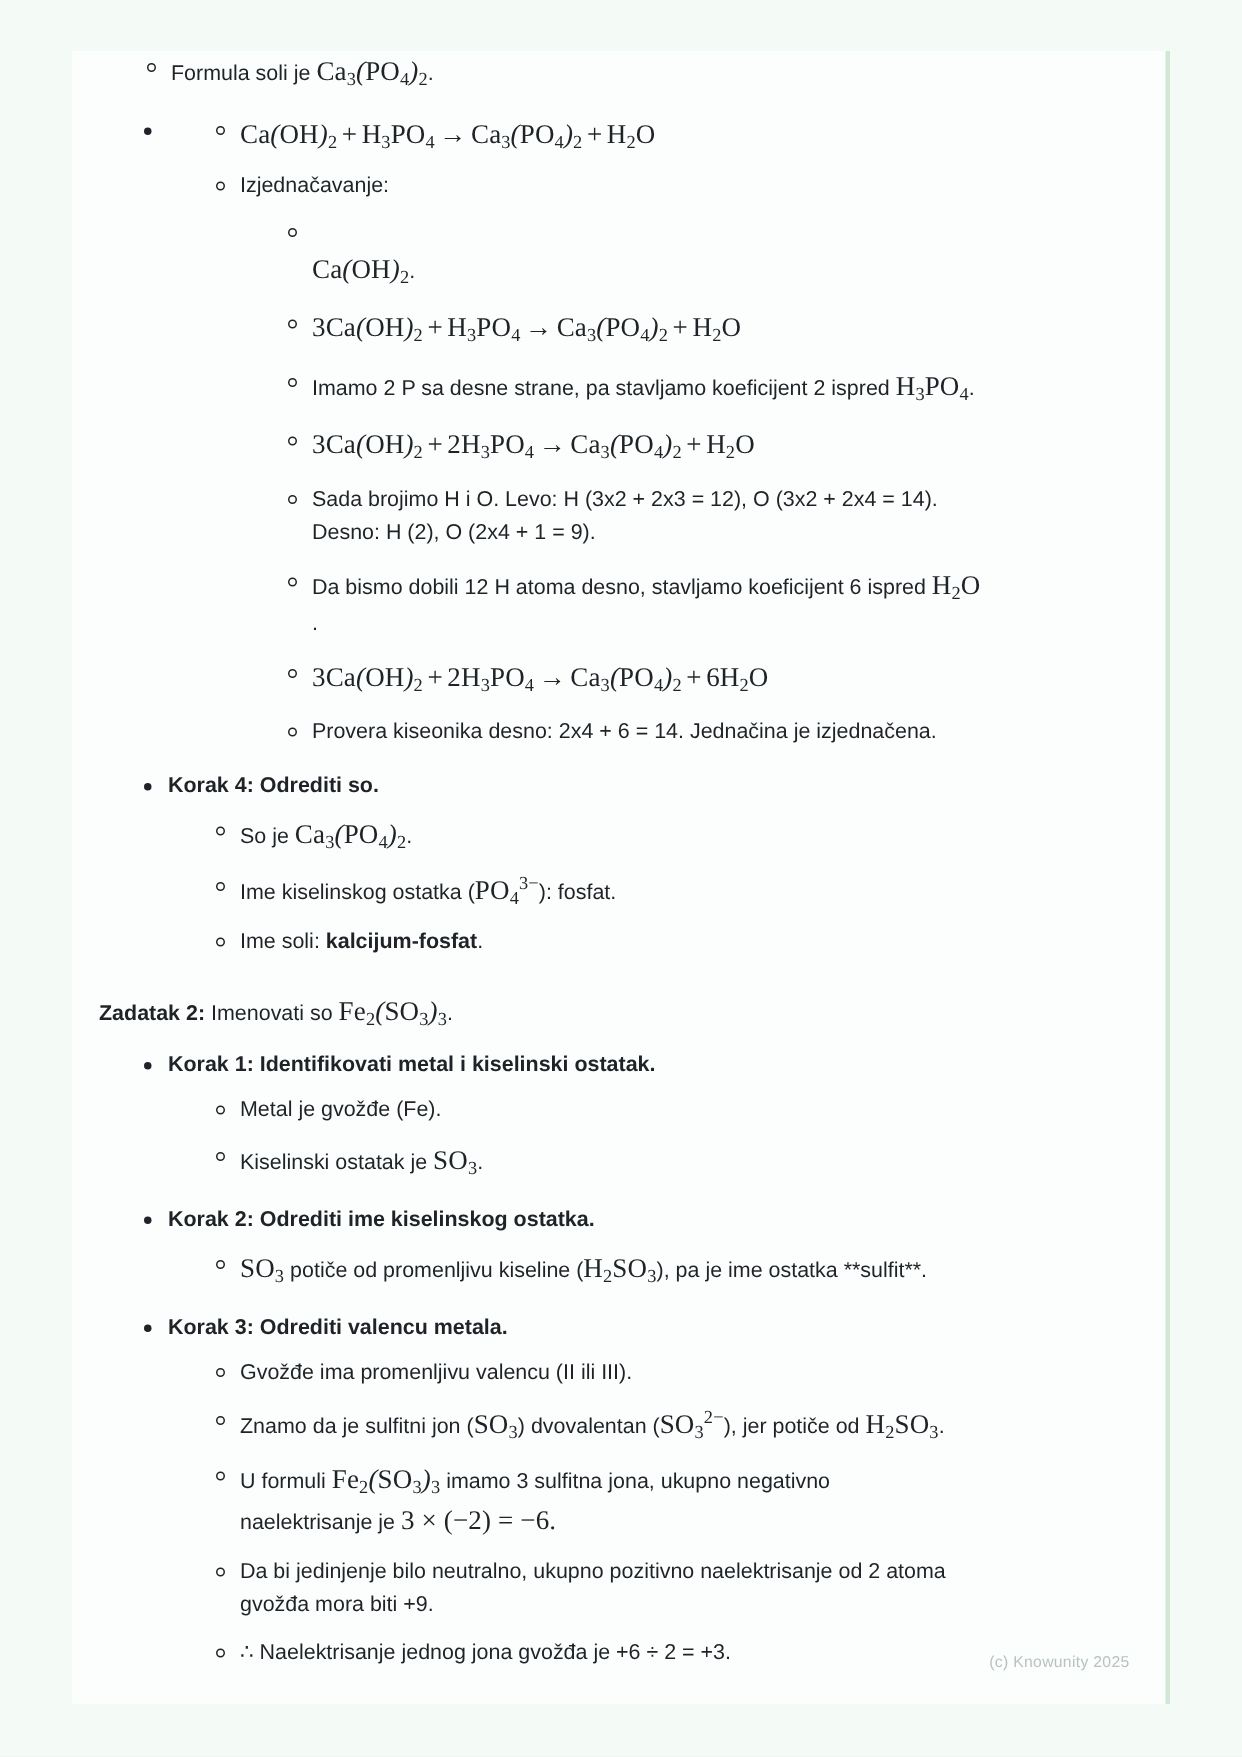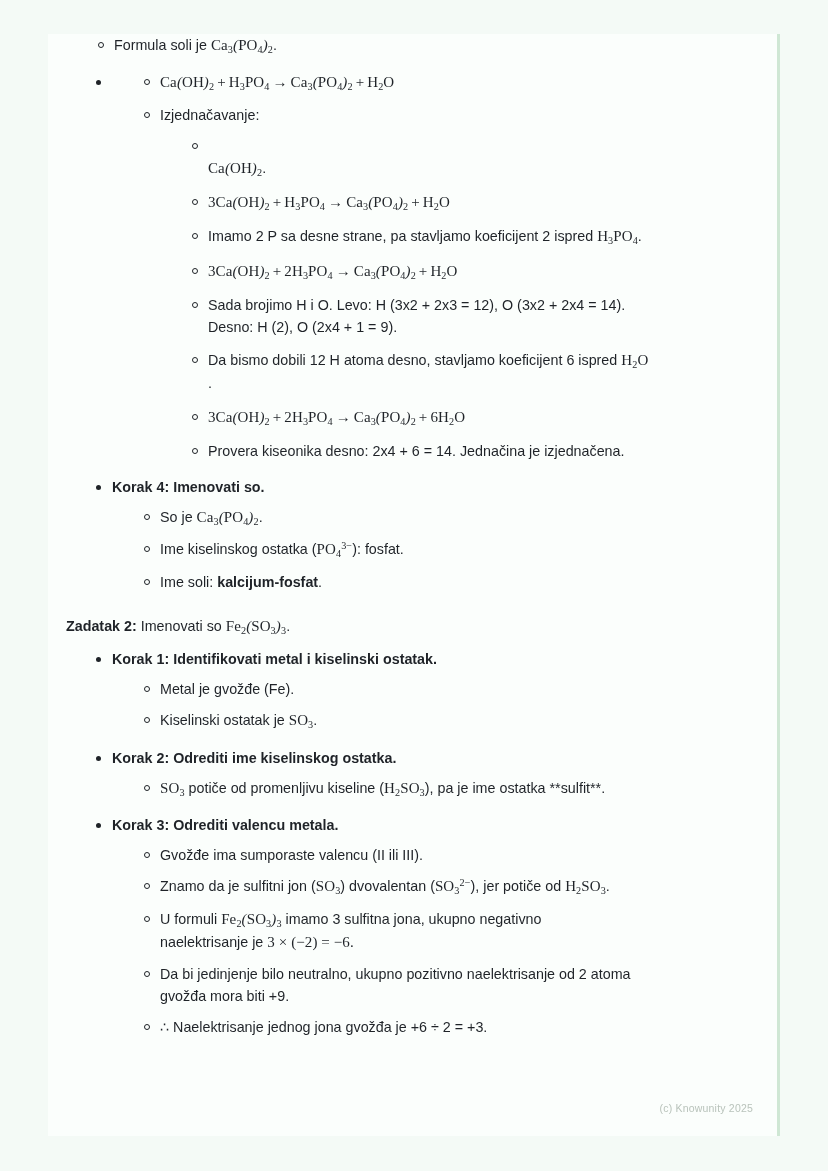--- a/index.html
+++ b/index.html
@@ -87,21 +87,21 @@
 
   .para {
     margin: 22px 0 10px 0;
     font-size: 14.3px;
   }
 
   
   .m {
     font-family: "Liberation Serif", serif;
     font-style: italic;
-    font-size: 15px;
+    font-size: 18px;
     letter-spacing: 0.1px;
   }
   .m .up { font-style: normal; }
   .m sub {
     font-size: 0.68em;
     font-style: normal;
     vertical-align: -0.28em;
     line-height: 0;
   }
   .m sup {
@@ -180,21 +180,21 @@
                   <span>Provera kiseonika desno: 2x4 + 6 = 14. Jednačina je izjednačena.</span>
                 </li>
               </ul>
             </li>
           </ul>
         </li>
       </ul>
 
       <ul class="l1 gap-top">
         <li>
-          <span class="bold">Korak 4: Imenovati so.</span>
+          <span class="bold">Korak 4: Odrediti so.</span>
 
           <ul class="l2" style="margin-top:8px;">
             <li>
               <span>So je </span><span class="m"><span class="up">Ca</span><sub>3</sub>(<span class="up">PO</span><sub>4</sub>)<sub>2</sub></span><span>.</span>
             </li>
             <li>
               <span>Ime kiselinskog ostatka (</span><span class="m"><span class="up">PO</span><sub>4</sub><sup>3−</sup></span><span>): fosfat.</span>
             </li>
             <li>
               <span>Ime soli: </span><span class="bold">kalcijum-fosfat</span><span>.</span>
@@ -230,21 +230,21 @@
             </li>
           </ul>
         </li>
       </ul>
 
       <ul class="l1 gap-top">
         <li>
           <span class="bold">Korak 3: Odrediti valencu metala.</span>
           <ul class="l2" style="margin-top:8px;">
             <li>
-              <span>Gvožđe ima sumporaste valencu (II ili III).</span>
+              <span>Gvožđe ima promenljivu valencu (II ili III).</span>
             </li>
             <li>
               <span>Znamo da je sulfitni jon (</span><span class="m"><span class="up">SO</span><sub>3</sub></span><span>) dvovalentan (</span><span class="m"><span class="up">SO</span><sub>3</sub><sup>2−</sup></span><span>), jer potiče od </span><span class="m"><span class="up">H</span><sub>2</sub><span class="up">SO</span><sub>3</sub></span><span>.</span>
             </li>
             <li>
               <span>U formuli </span><span class="m"><span class="up">Fe</span><sub>2</sub>(<span class="up">SO</span><sub>3</sub>)<sub>3</sub></span><span> imamo 3 sulfitna jona, ukupno negativno</span><br>
               <span>naelektrisanje je </span><span class="m" style="font-style:normal;">3 × (−2) = −6.</span>
             </li>
             <li>
               <span>Da bi jedinjenje bilo neutralno, ukupno pozitivno naelektrisanje od 2 atoma</span><br>

